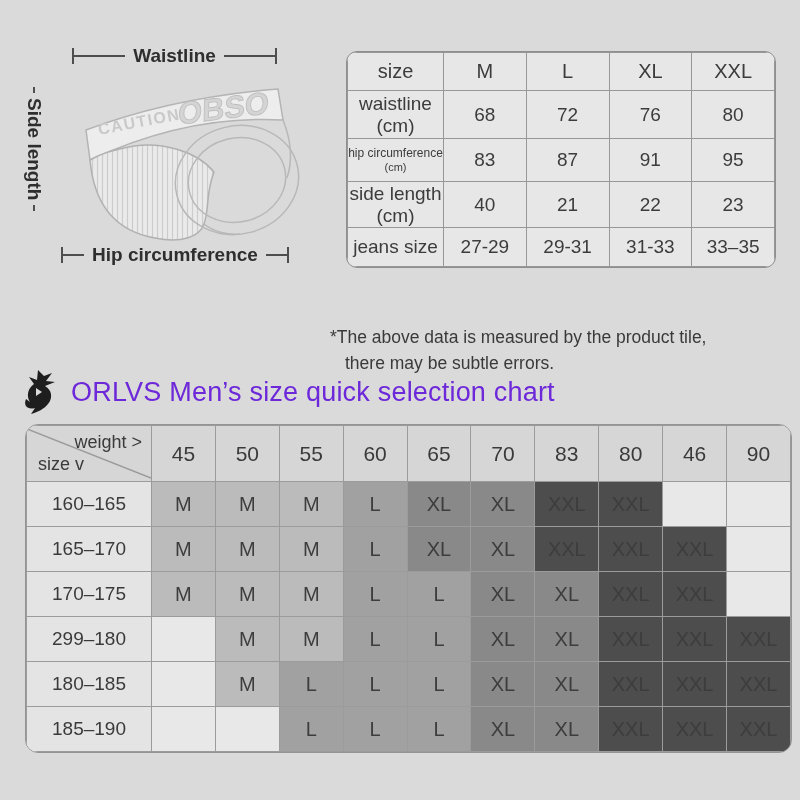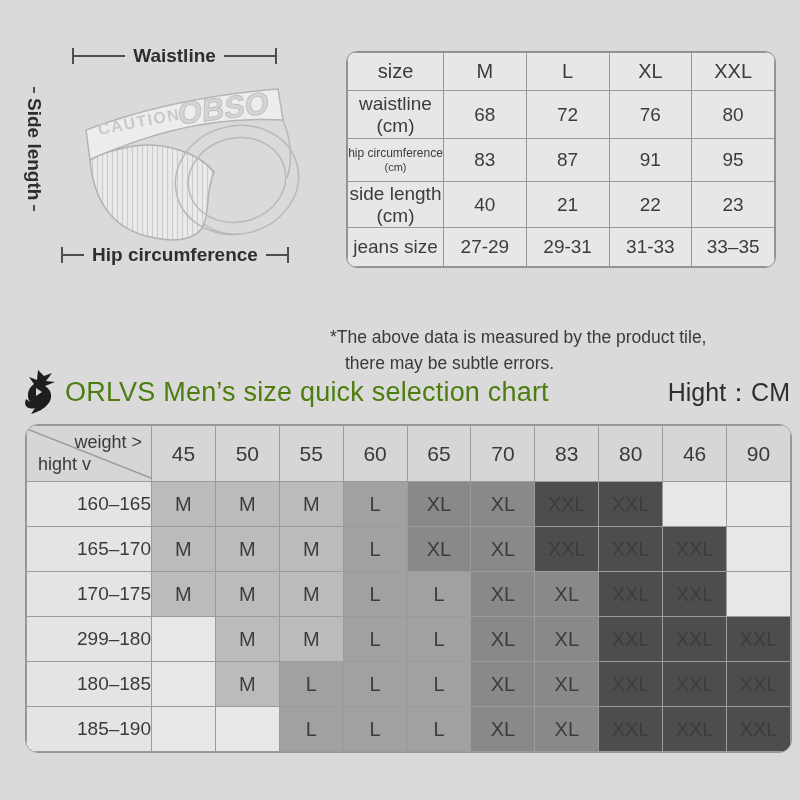--- a/index.html
+++ b/index.html
@@ -37,33 +37,33 @@
   .size-table-wrap tr:nth-child(3) .rl2{font-size:11px;}
 
   
   .note{position:absolute;left:330px;top:280px;font-size:17.5px;line-height:26px;color:#3a3a3a;margin-top:44px;}
   .note .l2{margin-left:15px;}
 
   
   .brand-row{position:absolute;left:18px;top:366px;width:772px;height:52px;
              display:flex;align-items:center;}
   .brand-row .logo{flex:0 0 auto;}
-  .title{font-size:27px;color:#4d7c0f;margin-left:7px;letter-spacing:0.2px;}
+  .title{font-size:27px;color:#6d28d9;margin-left:13px;letter-spacing:0.2px;}
   .units{margin-left:auto;display:flex;gap:24px;font-size:25px;color:#2e2e2e;}
 
   
   .matrix-wrap{position:absolute;left:25px;top:424px;width:765px;
       border:1px solid #949494;border-radius:13px;overflow:hidden;background:#e8e8e8;}
   .matrix-wrap table{width:100%;border-collapse:collapse;table-layout:fixed;}
   .matrix-wrap th,.matrix-wrap td{border:1px solid #9b9b9b;text-align:center;
       vertical-align:middle;font-weight:normal;padding:0;color:#3a3a3a;}
   .matrix-wrap thead tr{height:56px;}
   .matrix-wrap tbody tr{height:45px;}
   .matrix-wrap thead th{background:#d6d6d6;font-size:21px;}
-  .matrix-wrap tbody th{background:#e4e4e4;font-size:19px;text-align:right;}
+  .matrix-wrap tbody th{background:#e4e4e4;font-size:19px;}
   .matrix-wrap td{font-size:20px;color:#3d3d3d;}
   th.corner{position:relative;background:#d6d6d6;}
   th.corner svg{position:absolute;left:0;top:0;width:100%;height:100%;}
   th.corner .c-top{position:absolute;top:6px;right:9px;font-size:18px;}
   th.corner .c-bot{position:absolute;bottom:6px;left:11px;font-size:18px;}
 </style>
 </head>
 <body>
 
 <div class="canvas">
@@ -183,21 +183,20 @@
     <div class="l2">there may be subtle errors.</div>
   </div>
 
   <div class="brand-row">
     <svg class="logo" width="40" height="48" viewBox="0 0 40 48">
       <path d="M20,2 L26,8 L34,5 L28,13 L37,14 L27,18 C34,22 35,30 30,36 C26,41 20,44 13,46 L17,40 C10,42 5,38 8,31 L12,34 C8,28 10,20 16,16 L11,9 L19,12 Z" fill="#1e1e1e"></path>
       <path d="M18,20 L24,24 L18,28 Z" fill="#dadada"></path>
     </svg>
     <span class="title">ORLVS Men’s size quick selection chart</span>
     <span class="units">
-      <span>Hight：CM</span>
     </span>
   </div>
 
   <div class="matrix-wrap">
     <table>
       <colgroup>
           <col style="width:125px">
           <col>
           <col>
           <col>
@@ -209,21 +208,21 @@
           <col>
           <col>
         </colgroup>
       <thead>
       <tr>
         <th class="corner">
           <svg viewBox="0 0 125 56" preserveAspectRatio="none">
             <line x1="0" y1="3" x2="125" y2="53" stroke="#9b9b9b" stroke-width="1.4"></line>
           </svg>
           <span class="c-top">weight &gt;</span>
-          <span class="c-bot">hight v</span>
+          <span class="c-bot">size v</span>
         </th>
         <th>45</th>
         <th>50</th>
         <th>55</th>
         <th>60</th>
         <th>65</th>
         <th>70</th>
         <th>83</th>
         <th>80</th>
         <th>46</th>

